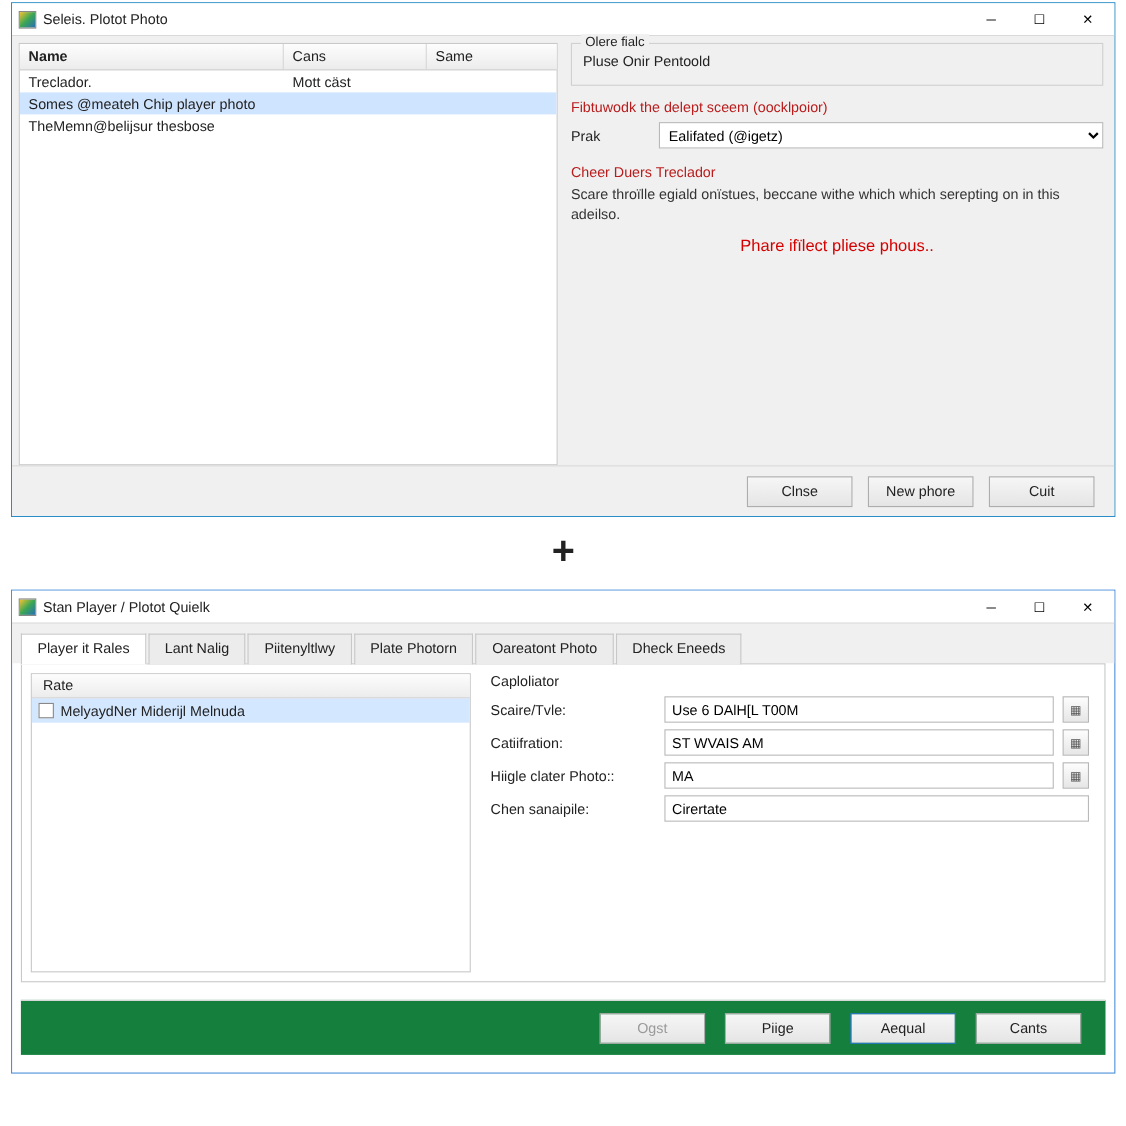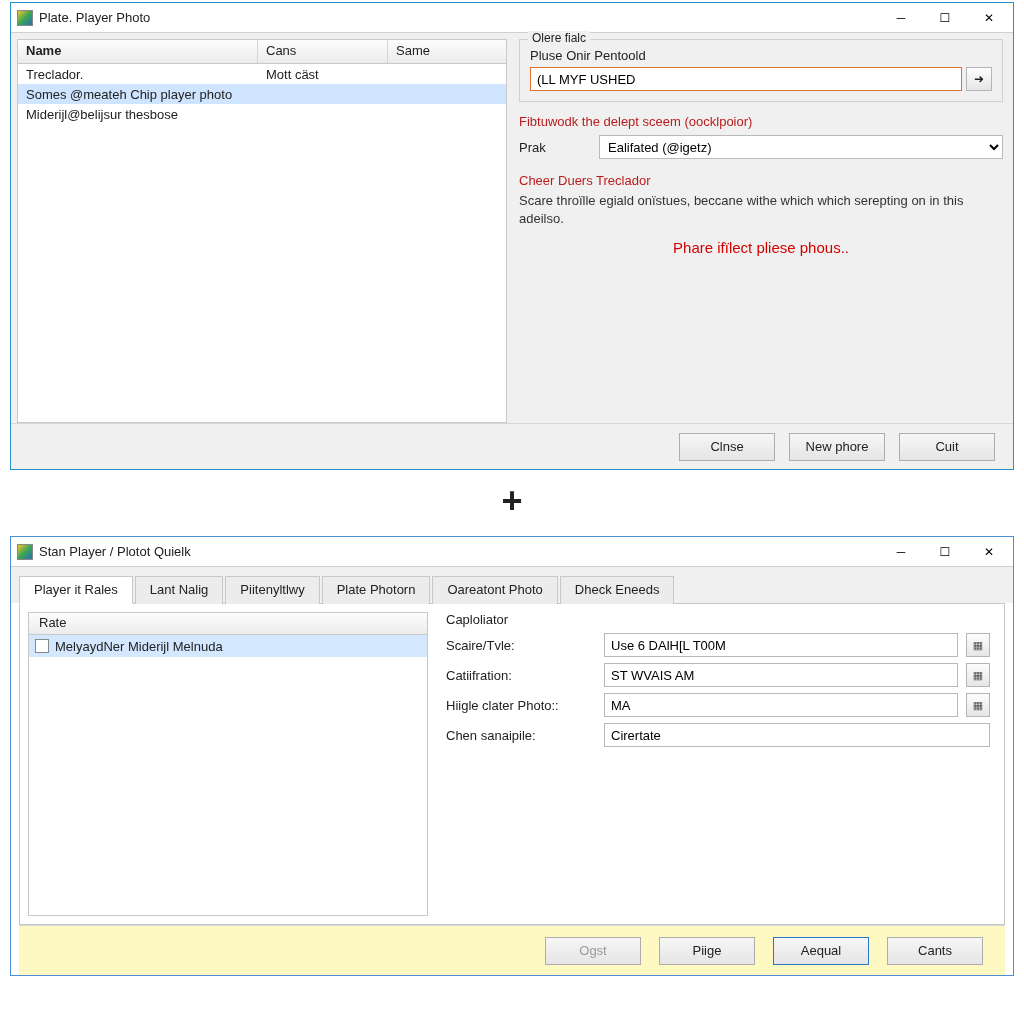--- a/index.html
+++ b/index.html
@@ -172,34 +172,34 @@
     background:#fff; padding:0 6px; font-size:13px;
   }
   .trailicon{
     width:24px; height:24px; border:1px solid #b5b5b5;
     background:linear-gradient(#fdfdfd,#e6e6e6);
     display:flex; align-items:center; justify-content:center;
     font-size:11px; color:#555;
   }
 
   .footer2{
-    height:50px; background:#fef9c3;
+    height:50px; background:#15803d;
     display:flex; justify-content:flex-end; align-items:center;
     gap:18px; padding:0 22px;
     border-top:1px solid #d7d7d7;
-    margin:0 8px;
+    margin:16px 8px;
   }
 </style>
 </head>
 <body>
 
 <div class="window win1">
   <div class="titlebar">
     <div class="appicon"></div>
-    <div class="title">Plate. Player Photo</div>
+    <div class="title">Seleis. Plotot Photo</div>
     <div class="winbtns">
       <div class="winbtn">─</div>
       <div class="winbtn">☐</div>
       <div class="winbtn close">✕</div>
     </div>
   </div>
 
   <div class="client">
     <div class="leftpanel">
       <div class="colheaders">
@@ -212,37 +212,31 @@
           <div class="cell c0">Treclador.</div>
           <div class="cell c1">Mott cäst</div>
           <div class="cell c2"></div>
         </div>
         <div class="row sel">
           <div class="cell c0">Somes @meateh Chip player photo</div>
           <div class="cell c1"></div>
           <div class="cell c2"></div>
         </div>
         <div class="row">
-          <div class="cell c0">Miderijl@belijsur thesbose</div>
+          <div class="cell c0">TheMemn@belijsur thesbose</div>
           <div class="cell c1"></div>
           <div class="cell c2"></div>
         </div>
       </div>
     </div>
 
     <div class="rightpanel">
       <div class="group">
         <div class="legend">Olere fialc</div>
         <div class="fieldlabel">Pluse Onir Pentoold</div>
-        <div class="inputrow">
-          <input class="text" value="(LL MYF USHED" style="">
-          <div class="iconbtn">
-            <span>➜</span>
-          </div>
-        </div>
       </div>
 
       <div class="sectiontitle">Fibtuwodk the delept sceem (oocklpoior)</div>
       <div class="formrow">
         <label>Prak</label>
         <select class="combo">
           <option>Ealifated (@igetz)</option>
         </select>
       </div>
 

